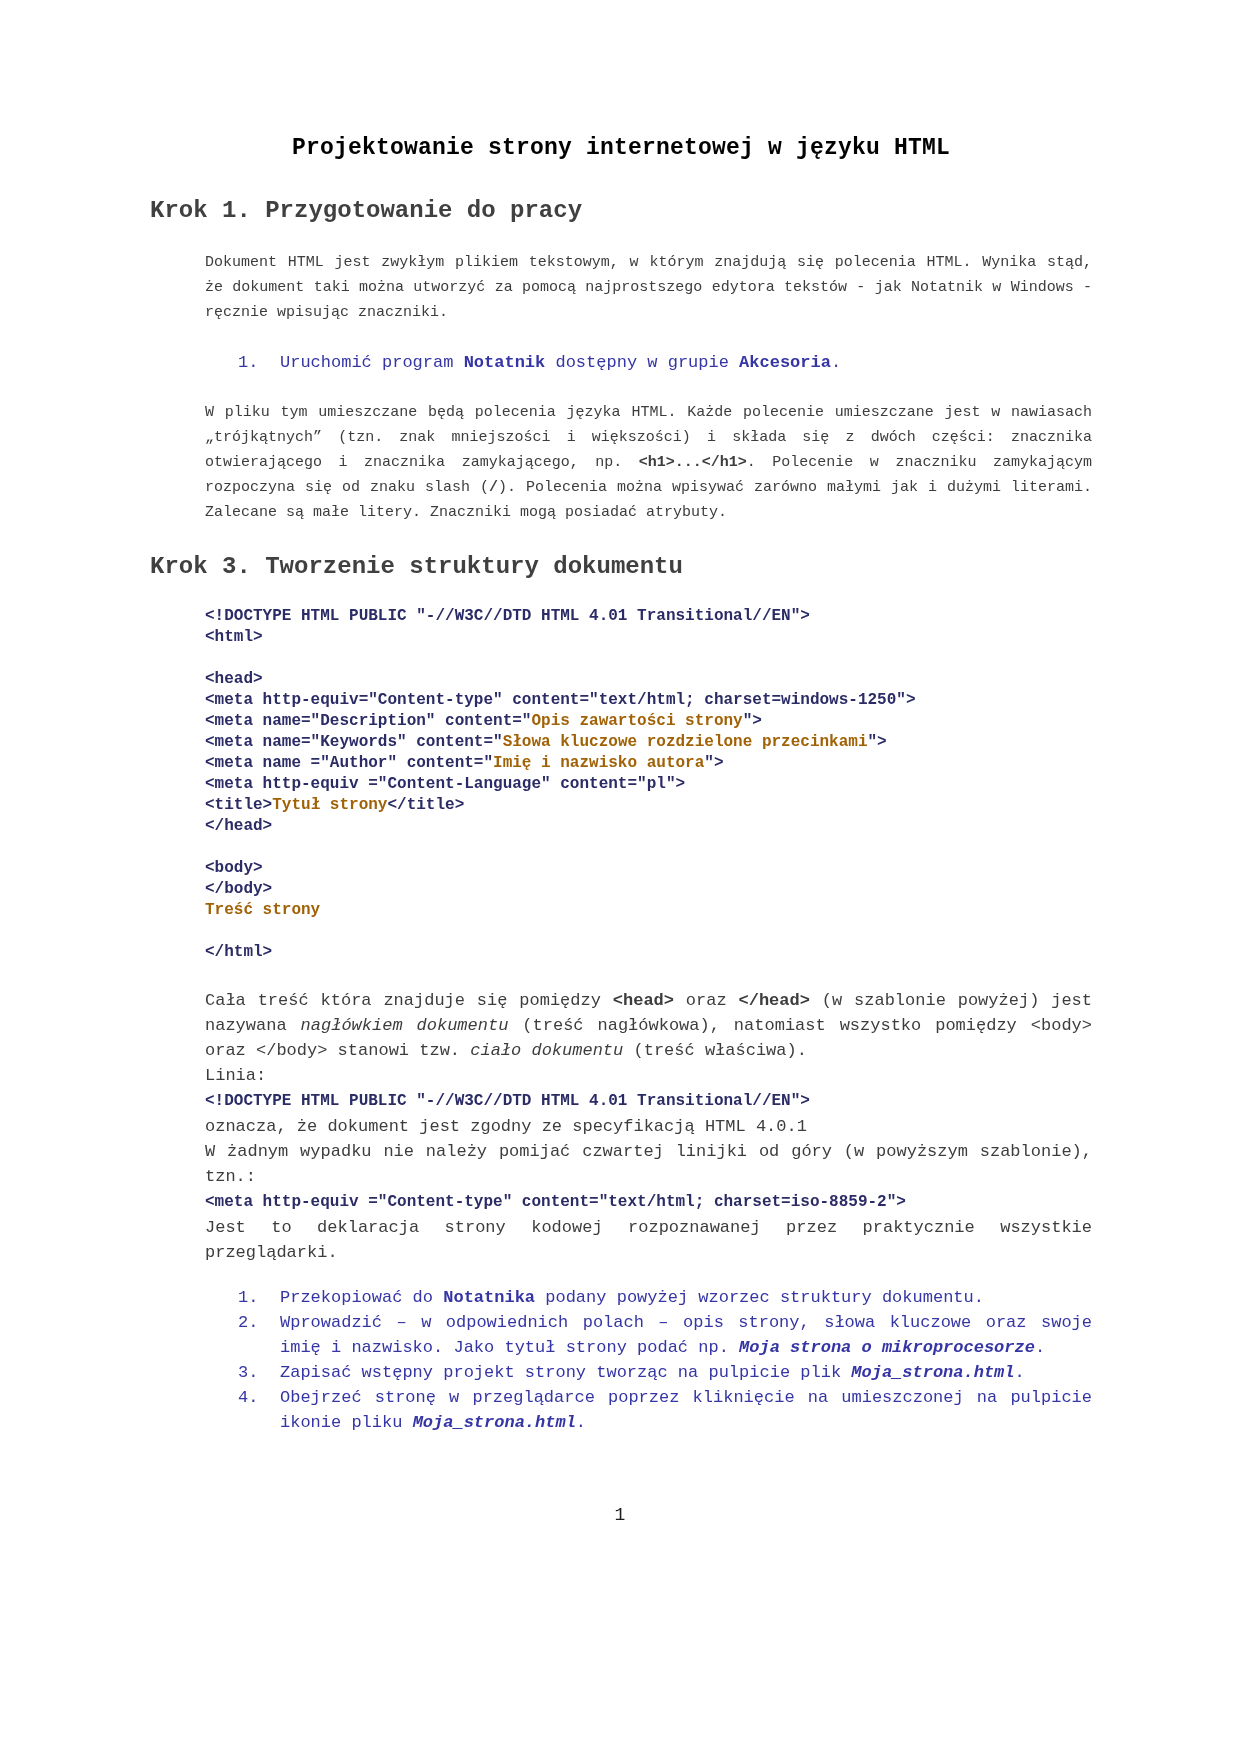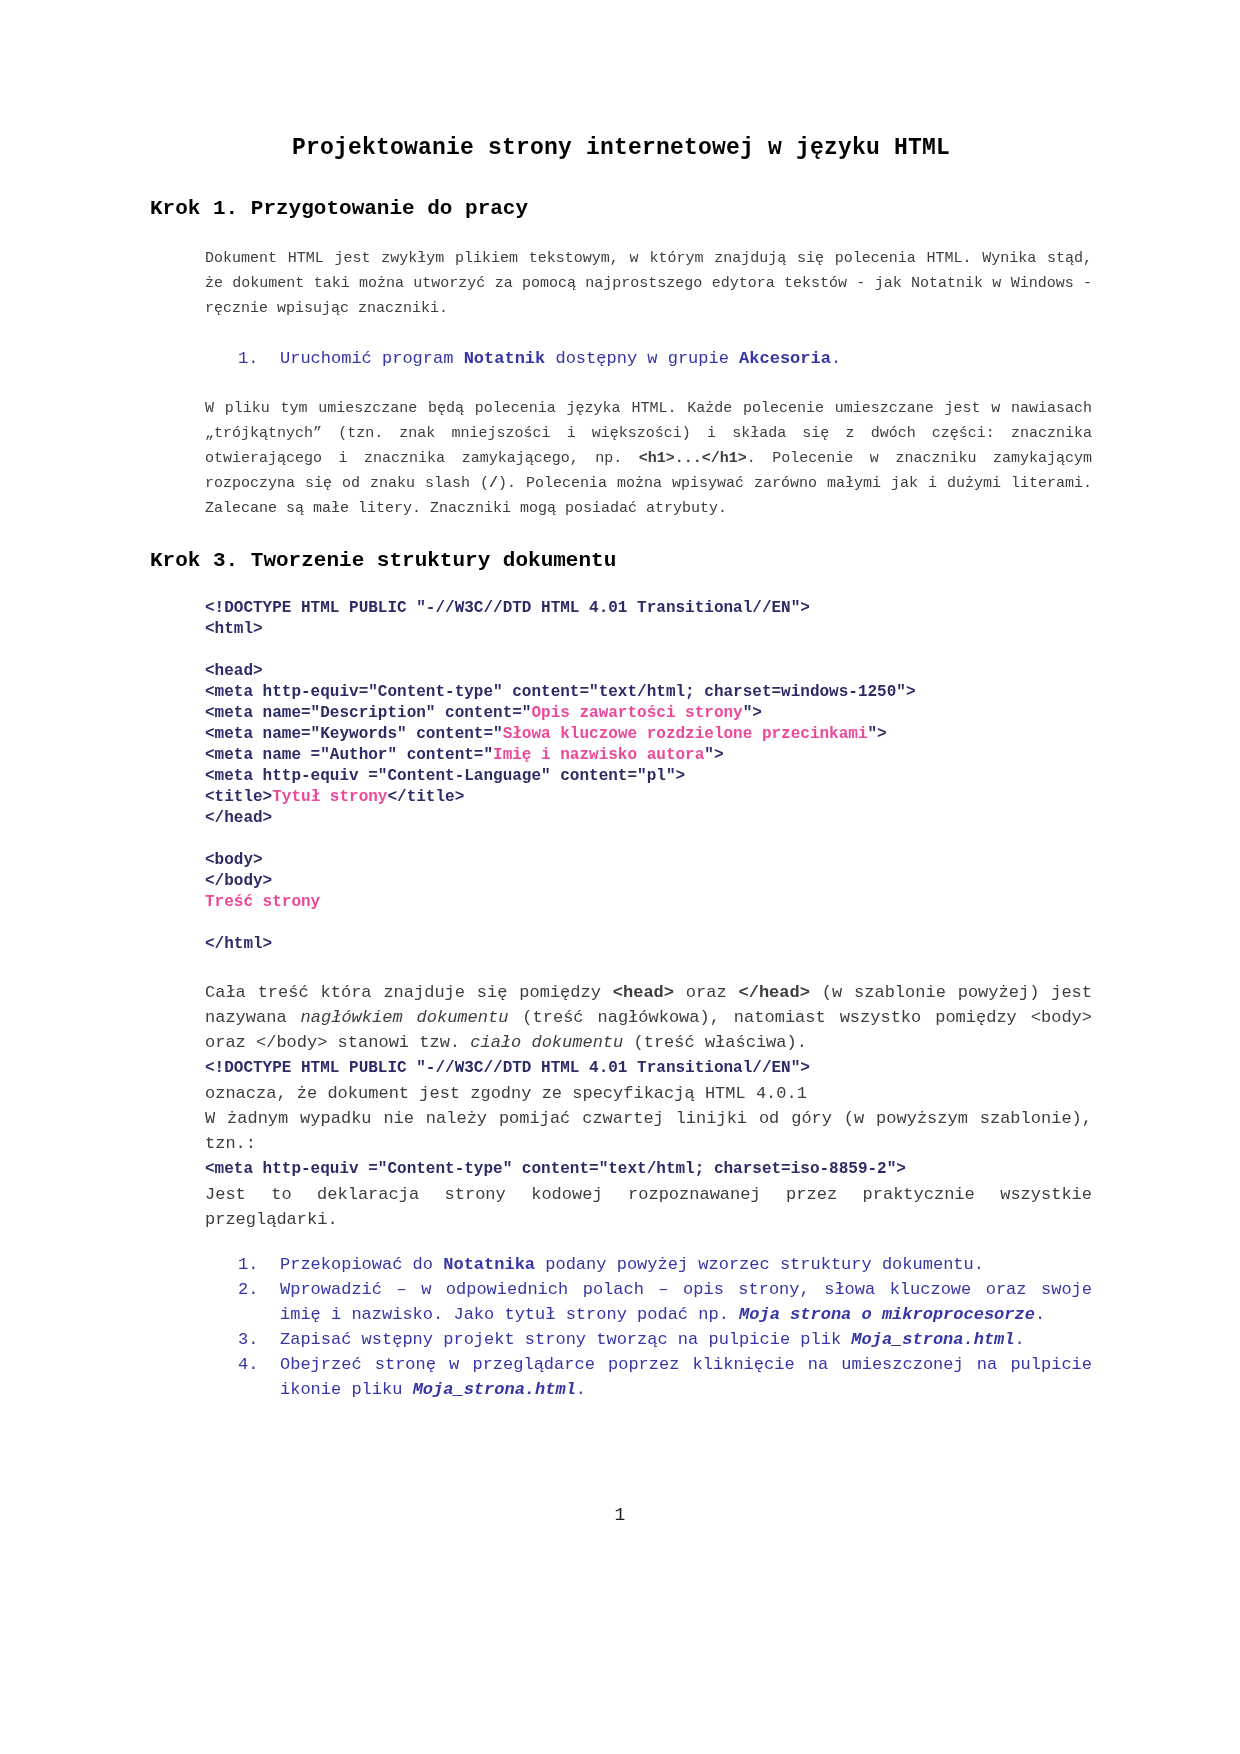--- a/index.html
+++ b/index.html
@@ -19,23 +19,23 @@
 
   .doc-title {
     text-align: center;
     font-size: 23px;
     font-weight: bold;
     color: #000000;
     margin-bottom: 36px;
     letter-spacing: 0.2px;
   }
   .krok {
-    font-size: 21px;
+    font-size: 24px;
     font-weight: bold;
-    color: #000000;
+    color: #404040;
     margin: 28px 0 26px 0;
   }
   .para {
     margin: 0 0 25px 55px;
     font-size: 15px;
     line-height: 25px;
     text-align: justify;
   }
   .list {
     margin: 0 0 25px 88px;
@@ -62,21 +62,21 @@
     font-size: 17px;
     line-height: 25px;
   }
   .textblock .just { text-align: justify; }
 
   
   .s-p  { }
   .s-b  { font-weight: bold; }
   .s-i  { font-style: italic; }
   .s-bi { font-weight: bold; font-style: italic; }
-  .s-red { color: #ec4899; }
+  .s-red { color: #a16207; }
   .s-code { font-weight: bold; color: #2b2b66; font-size: 16px; }
 
   .page-number {
     position: absolute;
     top: 1496px;
     left: 0;
     width: 100%;
     text-align: center;
     font-size: 18px;
     color: #1d1d1d;
@@ -120,20 +120,21 @@
         <div class="code-line">&nbsp;</div>
         <div class="code-line"><span class="s-p">&lt;body&gt;</span></div>
         <div class="code-line"><span class="s-p">&lt;/body&gt;</span></div>
         <div class="code-line"><span class="s-red">Treść strony</span></div>
         <div class="code-line">&nbsp;</div>
         <div class="code-line"><span class="s-p">&lt;/html&gt;</span></div>
       </div>
 
     <div class="textblock">
       <div class="just"><span class="s-p">Cała treść która znajduje się pomiędzy </span><span class="s-b">&lt;head&gt;</span><span class="s-p"> oraz </span><span class="s-b">&lt;/head&gt;</span><span class="s-p"> (w szablonie powyżej) jest nazywana </span><span class="s-i">nagłówkiem dokumentu</span><span class="s-p"> (treść nagłówkowa), natomiast wszystko pomiędzy &lt;body&gt; oraz &lt;/body&gt; stanowi tzw. </span><span class="s-i">ciało dokumentu</span><span class="s-p"> (treść właściwa).</span></div>
+      <div>Linia:</div>
       <div><span class="s-code">&lt;!DOCTYPE HTML PUBLIC "-//W3C//DTD HTML 4.01 Transitional//EN"&gt;</span></div>
       <div>oznacza, że dokument jest zgodny ze specyfikacją HTML 4.0.1</div>
       <div class="just">W żadnym wypadku nie należy pomijać czwartej linijki od góry (w powyższym szablonie), tzn.:</div>
       <div><span class="s-code">&lt;meta http-equiv ="Content-type" content="text/html; charset=iso-8859-2"&gt;</span></div>
       <div class="just">Jest to deklaracja strony kodowej rozpoznawanej przez praktycznie wszystkie przeglądarki.</div>
     </div>
 
     <div class="list">
         <div class="li">
           <span class="li-num">1.</span>

